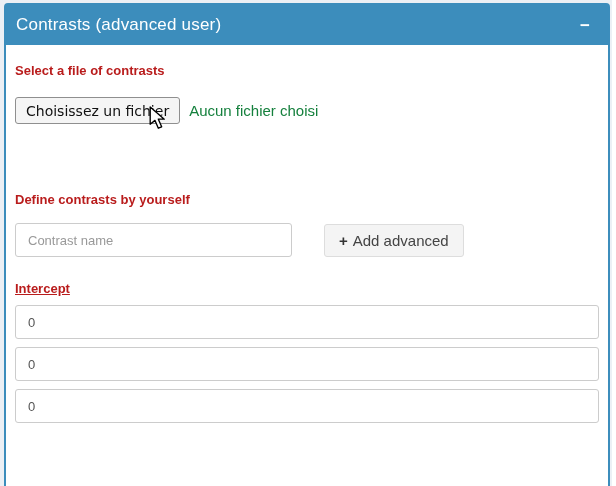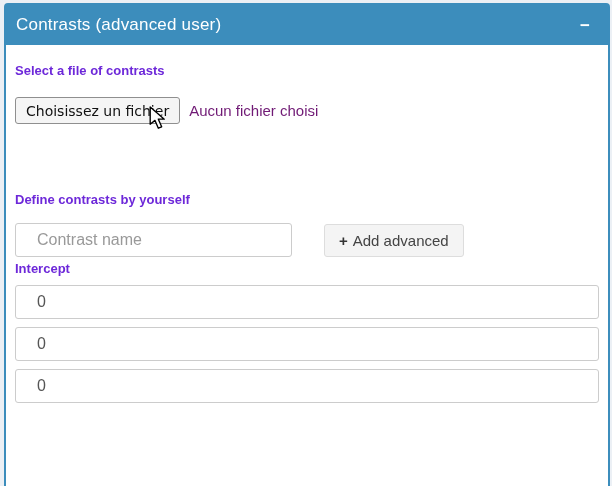--- a/index.html
+++ b/index.html
@@ -30,70 +30,70 @@
   }
   .collapse-btn{
     background:none;border:none;color:#ffffff;cursor:pointer;
     font-size:17px;font-weight:700;line-height:1;
     padding:2px 6px;margin-right:2px;
   }
   .panel-body{
     padding:12px 9px 30px 9px;
   }
   .field-label{
-    font-size:13px;font-weight:700;color:#6d28d9;
+    font-size:13px;font-weight:700;color:#b91c1c;
     line-height:16px;
   }
   .lbl-file{margin-top:6px;}
   .file-row{
     margin-top:18px;
     display:flex;align-items:center;gap:9px;
   }
   .file-btn{
     height:27px;
     padding:0 10px;
     background:#f5f5f5;
     border:1px solid #8f8f8f;
     border-radius:3px;
     font-family:"DejaVu Sans",sans-serif;
     font-size:14px;color:#111;
     cursor:pointer;
   }
   .file-status{
-    font-size:15px;color:#701a75;
+    font-size:15px;color:#15803d;
   }
   .lbl-define{margin-top:68px;}
   .name-row{
     margin-top:15px;
     display:flex;align-items:center;gap:32px;
   }
   .text-input{
     box-sizing:border-box;
     height:34px;
     border:1px solid #ccc;border-radius:3px;
-    padding:0 21px;
+    padding:0 12px;
     font-family:"Liberation Sans",sans-serif;
-    font-size:16px;color:#555;
+    font-size:13px;color:#555;
     background:#fff;
     outline:none;
   }
   .text-input::placeholder{color:#999;opacity:1;}
   .name-input{width:277px;}
   .add-btn{
     height:33px;
     padding:0 14px;
     background:#f4f4f4;
     border:1px solid #ddd;border-radius:3px;
     font-family:"Liberation Sans",sans-serif;
     font-size:15px;color:#444;
     cursor:pointer;
     display:flex;align-items:center;
   }
   .plus-icon{font-weight:700;margin-right:5px;font-size:15px;color:#333;}
-  .contrast-label{margin-top:4px;}
+  .contrast-label{margin-top:24px;text-decoration:underline;}
   .contrast-input{margin-top:8px;width:100%;display:block;}
   .cursor{
     position:absolute;left:149px;top:106px;z-index:10;pointer-events:none;
   }
 </style>
 </head>
 <body>
 
 <div class="page">
 

